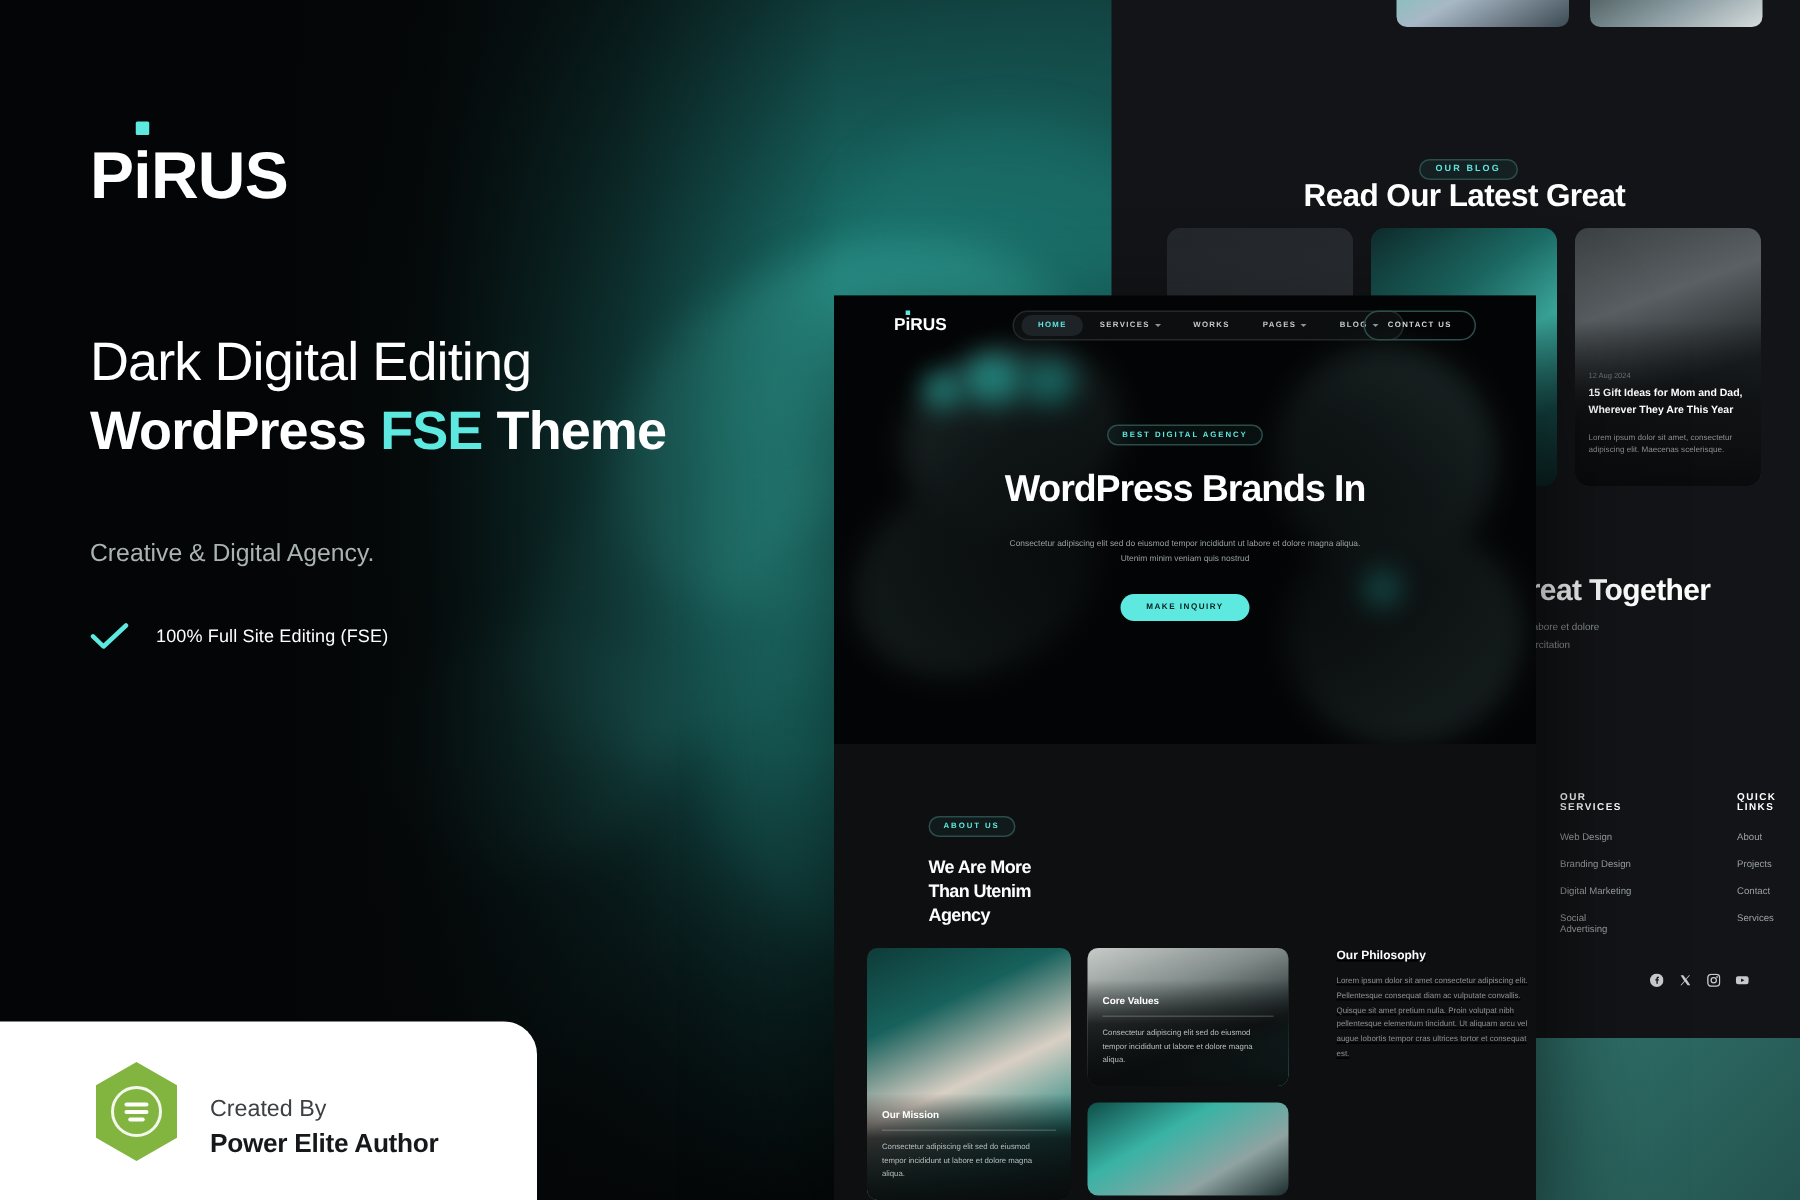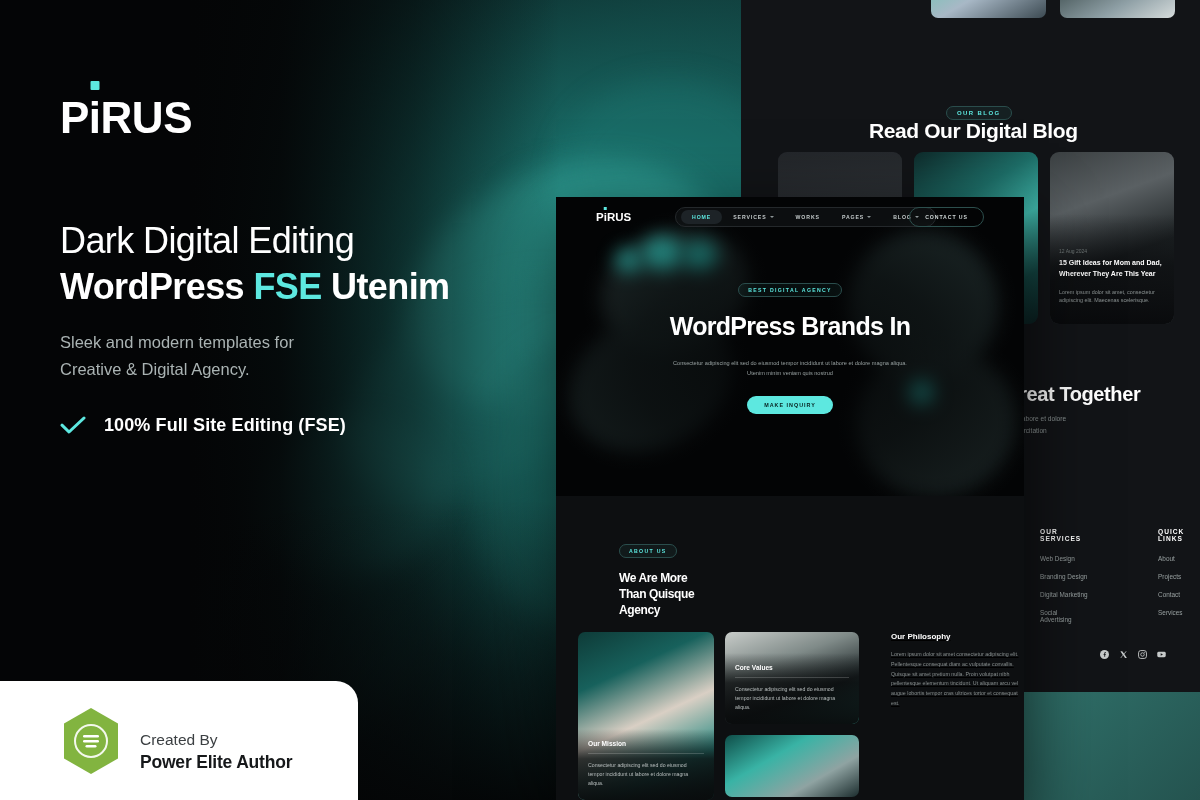--- a/index.html
+++ b/index.html
@@ -36,21 +36,21 @@
   .logo .dot { position:absolute; left:50%; transform:translateX(-50%); top:-15px; width:9px; height:9px;
     background:#5de8e0; border-radius:1px; }
   .headline { margin-top:78px; font-size:36px; line-height:1.27; font-weight:400;
     color:#ffffff; letter-spacing:-.6px; }
   .headline .l2 { display:block; }
   .headline .fse { color:#5de8e0; font-weight:700; }
   .headline .wp { font-weight:600; }
   .sub { margin-top:20px; font-size:16.5px; line-height:1.62; color:#aab3b3; font-weight:400; }
   .feat { margin-top:32px; display:flex; align-items:center; gap:18px; }
   .feat .chk { width:26px; height:18px; flex:none; }
-  .feat .ftext { font-size:18px; font-weight:700; color:#ffffff; letter-spacing:.1px; }
+  .feat .ftext { font-size:12px; font-weight:400; color:#ffffff; letter-spacing:.1px; }
 
   
   .elite { position:absolute; left:0; top:681px; width:358px; height:119px;
     background:#ffffff; border-top-right-radius:22px; z-index:40;
     display:flex; align-items:center; gap:18px; padding-left:60px; }
   .elite .hex { width:62px; height:68px; flex:none; }
   .elite .etxt { line-height:1.35; }
   .elite .e1 { font-size:15.5px; color:#3c4043; font-weight:400;margin-top:24px; }
   .elite .e2 { font-size:17.5px; color:#16181a; font-weight:700; letter-spacing:-.2px; }
 
@@ -180,21 +180,21 @@
     <div class="topimgs">
       <div class="topimg ti-a"></div>
       <div class="topimg ti-b"></div>
     </div>
 
   </div>
 
   <div class="blog-badge">
     <span class="pill">OUR BLOG</span>
   </div>
-  <div class="blog-title">Read Our Digital Blog</div>
+  <div class="blog-title">Read Our Latest Great</div>
 
   <div class="blog-row">
     <div class="bcard">
         <div class="bimg bimg-1"></div>
       </div>
     <div class="bcard">
         <div class="bimg bimg-2"></div>
       </div>
     <div class="bcard bcard-3">
       <div class="bimg bimg-3"></div>
@@ -295,21 +295,21 @@
         </h1>
         <p class="m-p">Consectetur adipiscing elit sed do eiusmod tempor incididunt ut labore et dolore magna aliqua. Utenim minim veniam quis nostrud</p>
         <div class="m-btn">MAKE INQUIRY</div>
       </div>
     </div>
 
     <div class="m-about">
       <span class="m-pill apill">ABOUT US</span>
       <h2 class="m-a-h2">
         <span>We Are More</span><br>
-        <span>Than Quisque</span><br>
+        <span>Than Utenim</span><br>
         <span>Agency</span>
       </h2>
     </div>
 
     <div class="m-grid">
       <div class="gcol">
         <div class="g-photo gp-1">
           <div class="ov-card">
             <h4>Our Mission</h4>
             <div class="rule"></div>
@@ -337,24 +337,24 @@
   <div class="teal-slab2"></div>
 
   <div class="left-copy">
     <div class="logo">
       <span>P</span>
         <span class="dotbox"><span class="dot"></span><span>i</span></span>
         <span>RUS</span>
     </div>
     <h1 class="headline">
       <span>Dark Digital Editing</span>
-      <span class="l2"><span class="wp">WordPress </span><span class="fse">FSE</span><span class="wp"> Utenim</span></span>
+      <span class="l2"><span class="wp">WordPress </span><span class="fse">FSE</span><span class="wp"> Theme</span></span>
     </h1>
     <p class="sub">
-      <span>Sleek and modern templates for</span><br>
+      <br>
       <span>Creative &amp; Digital Agency.</span>
     </p>
     <div class="feat">
       <svg class="chk" viewBox="0 0 26 18">
         <path d="M2 9.2 L9 16 L24 2" fill="none" stroke="#5de8e0" stroke-width="3" stroke-linecap="round" stroke-linejoin="round"></path>
       </svg>
       <span class="ftext">100% Full Site Editing (FSE)</span>
     </div>
   </div>
 

